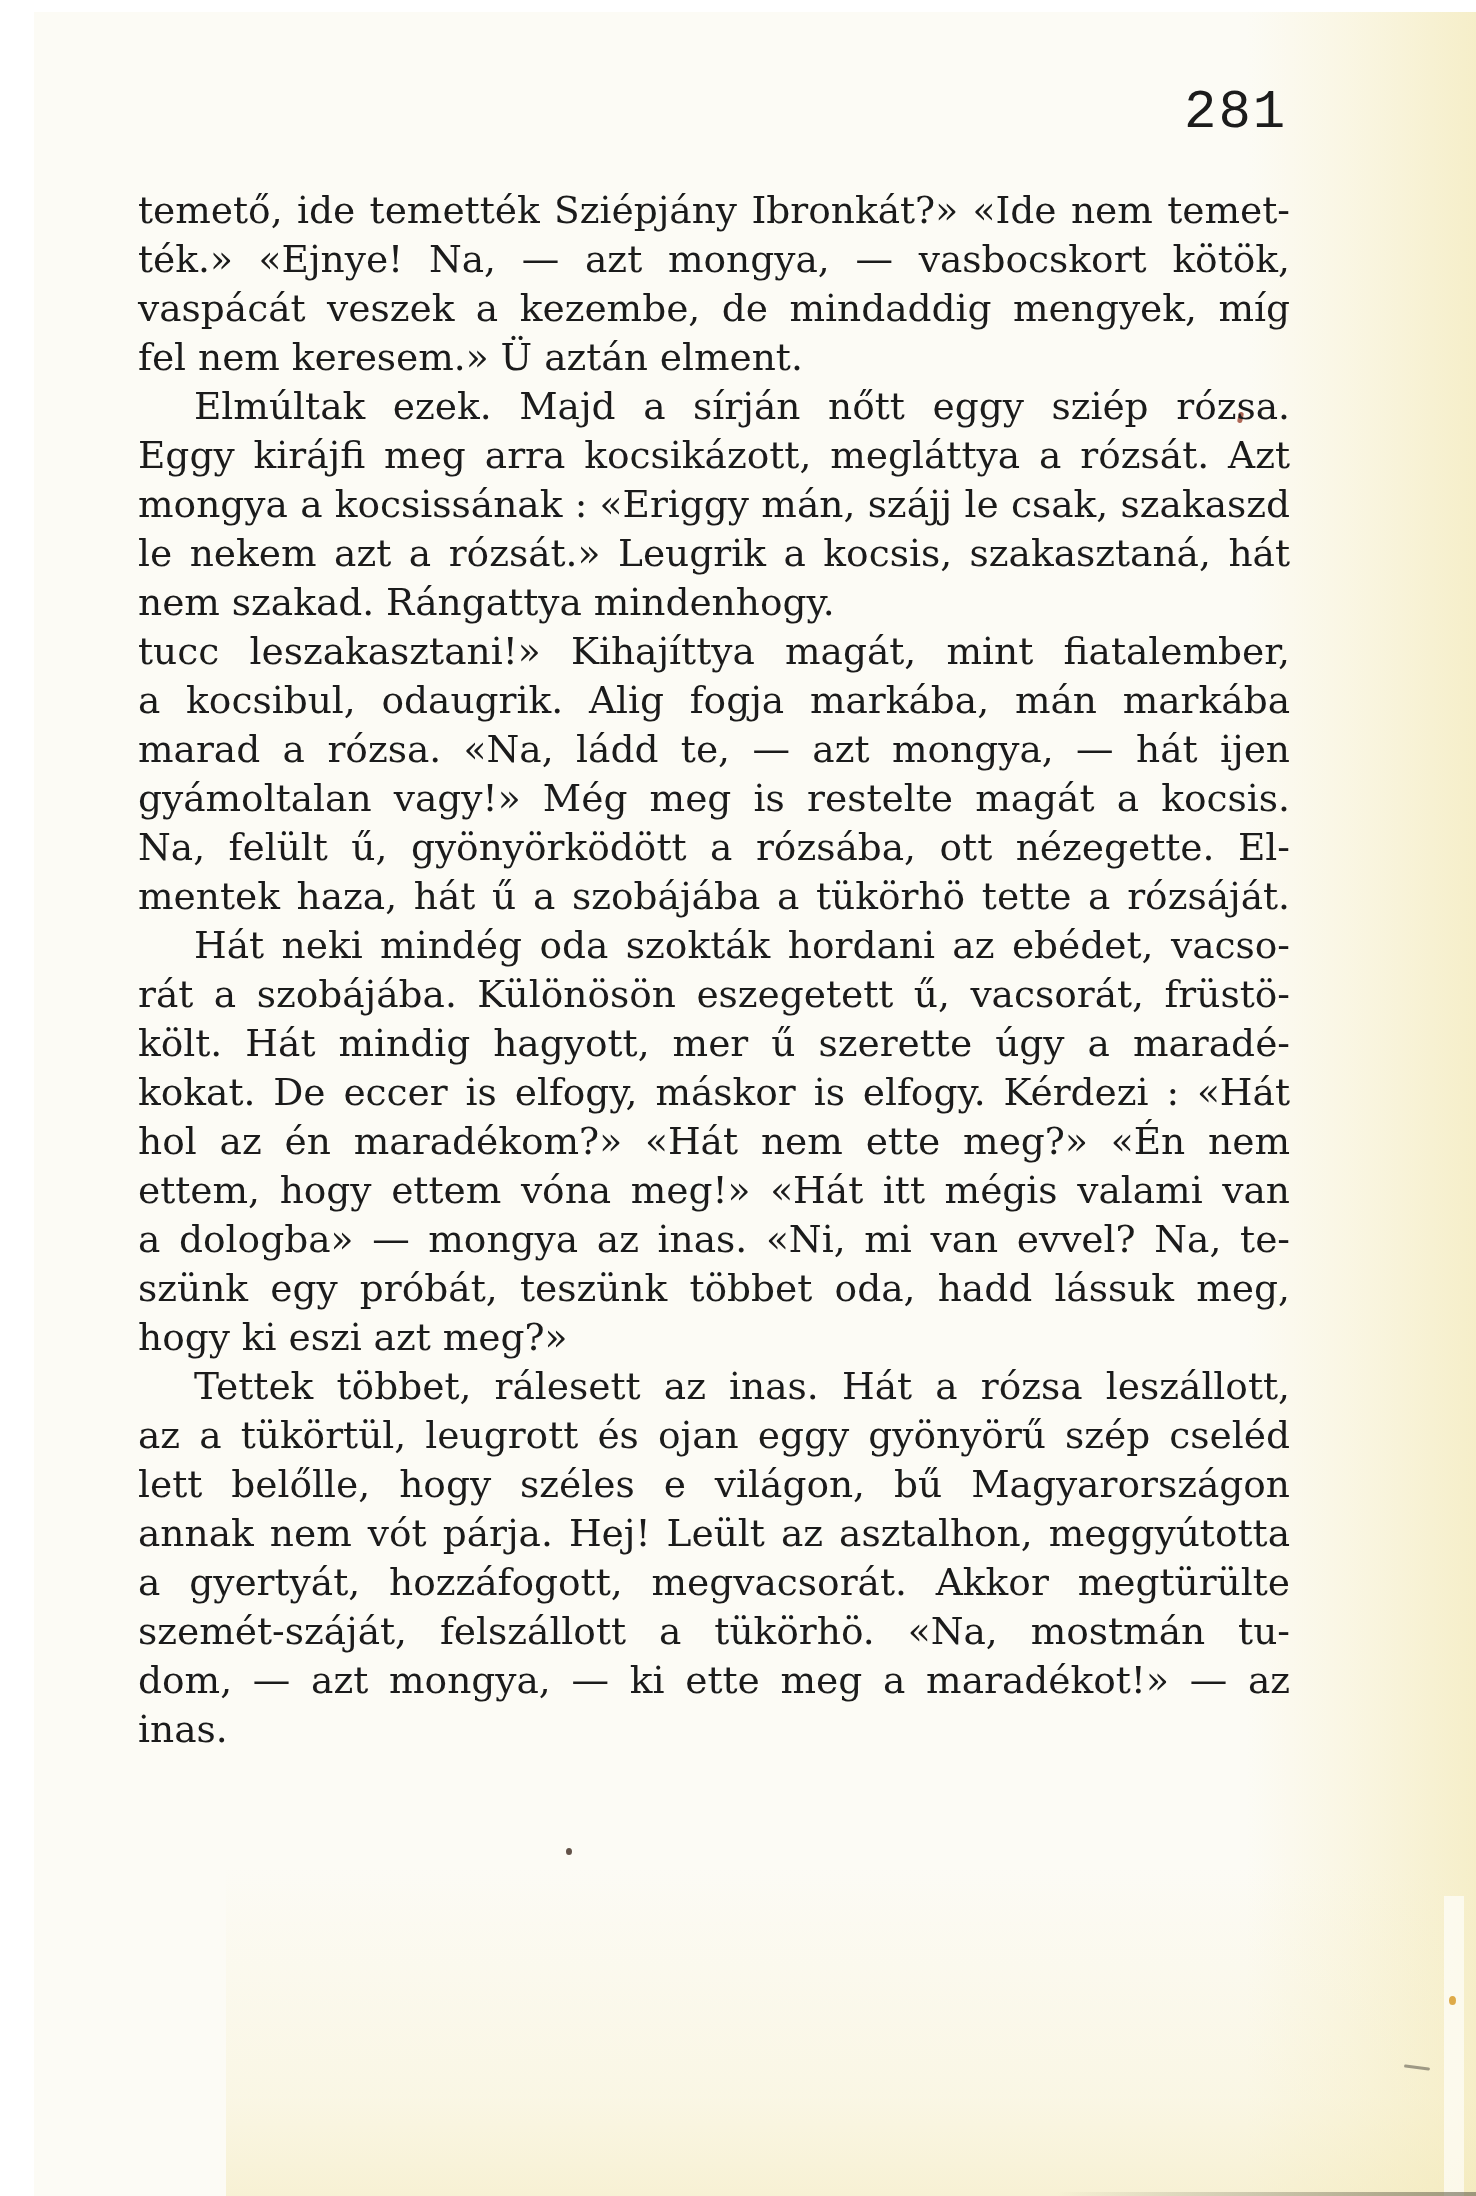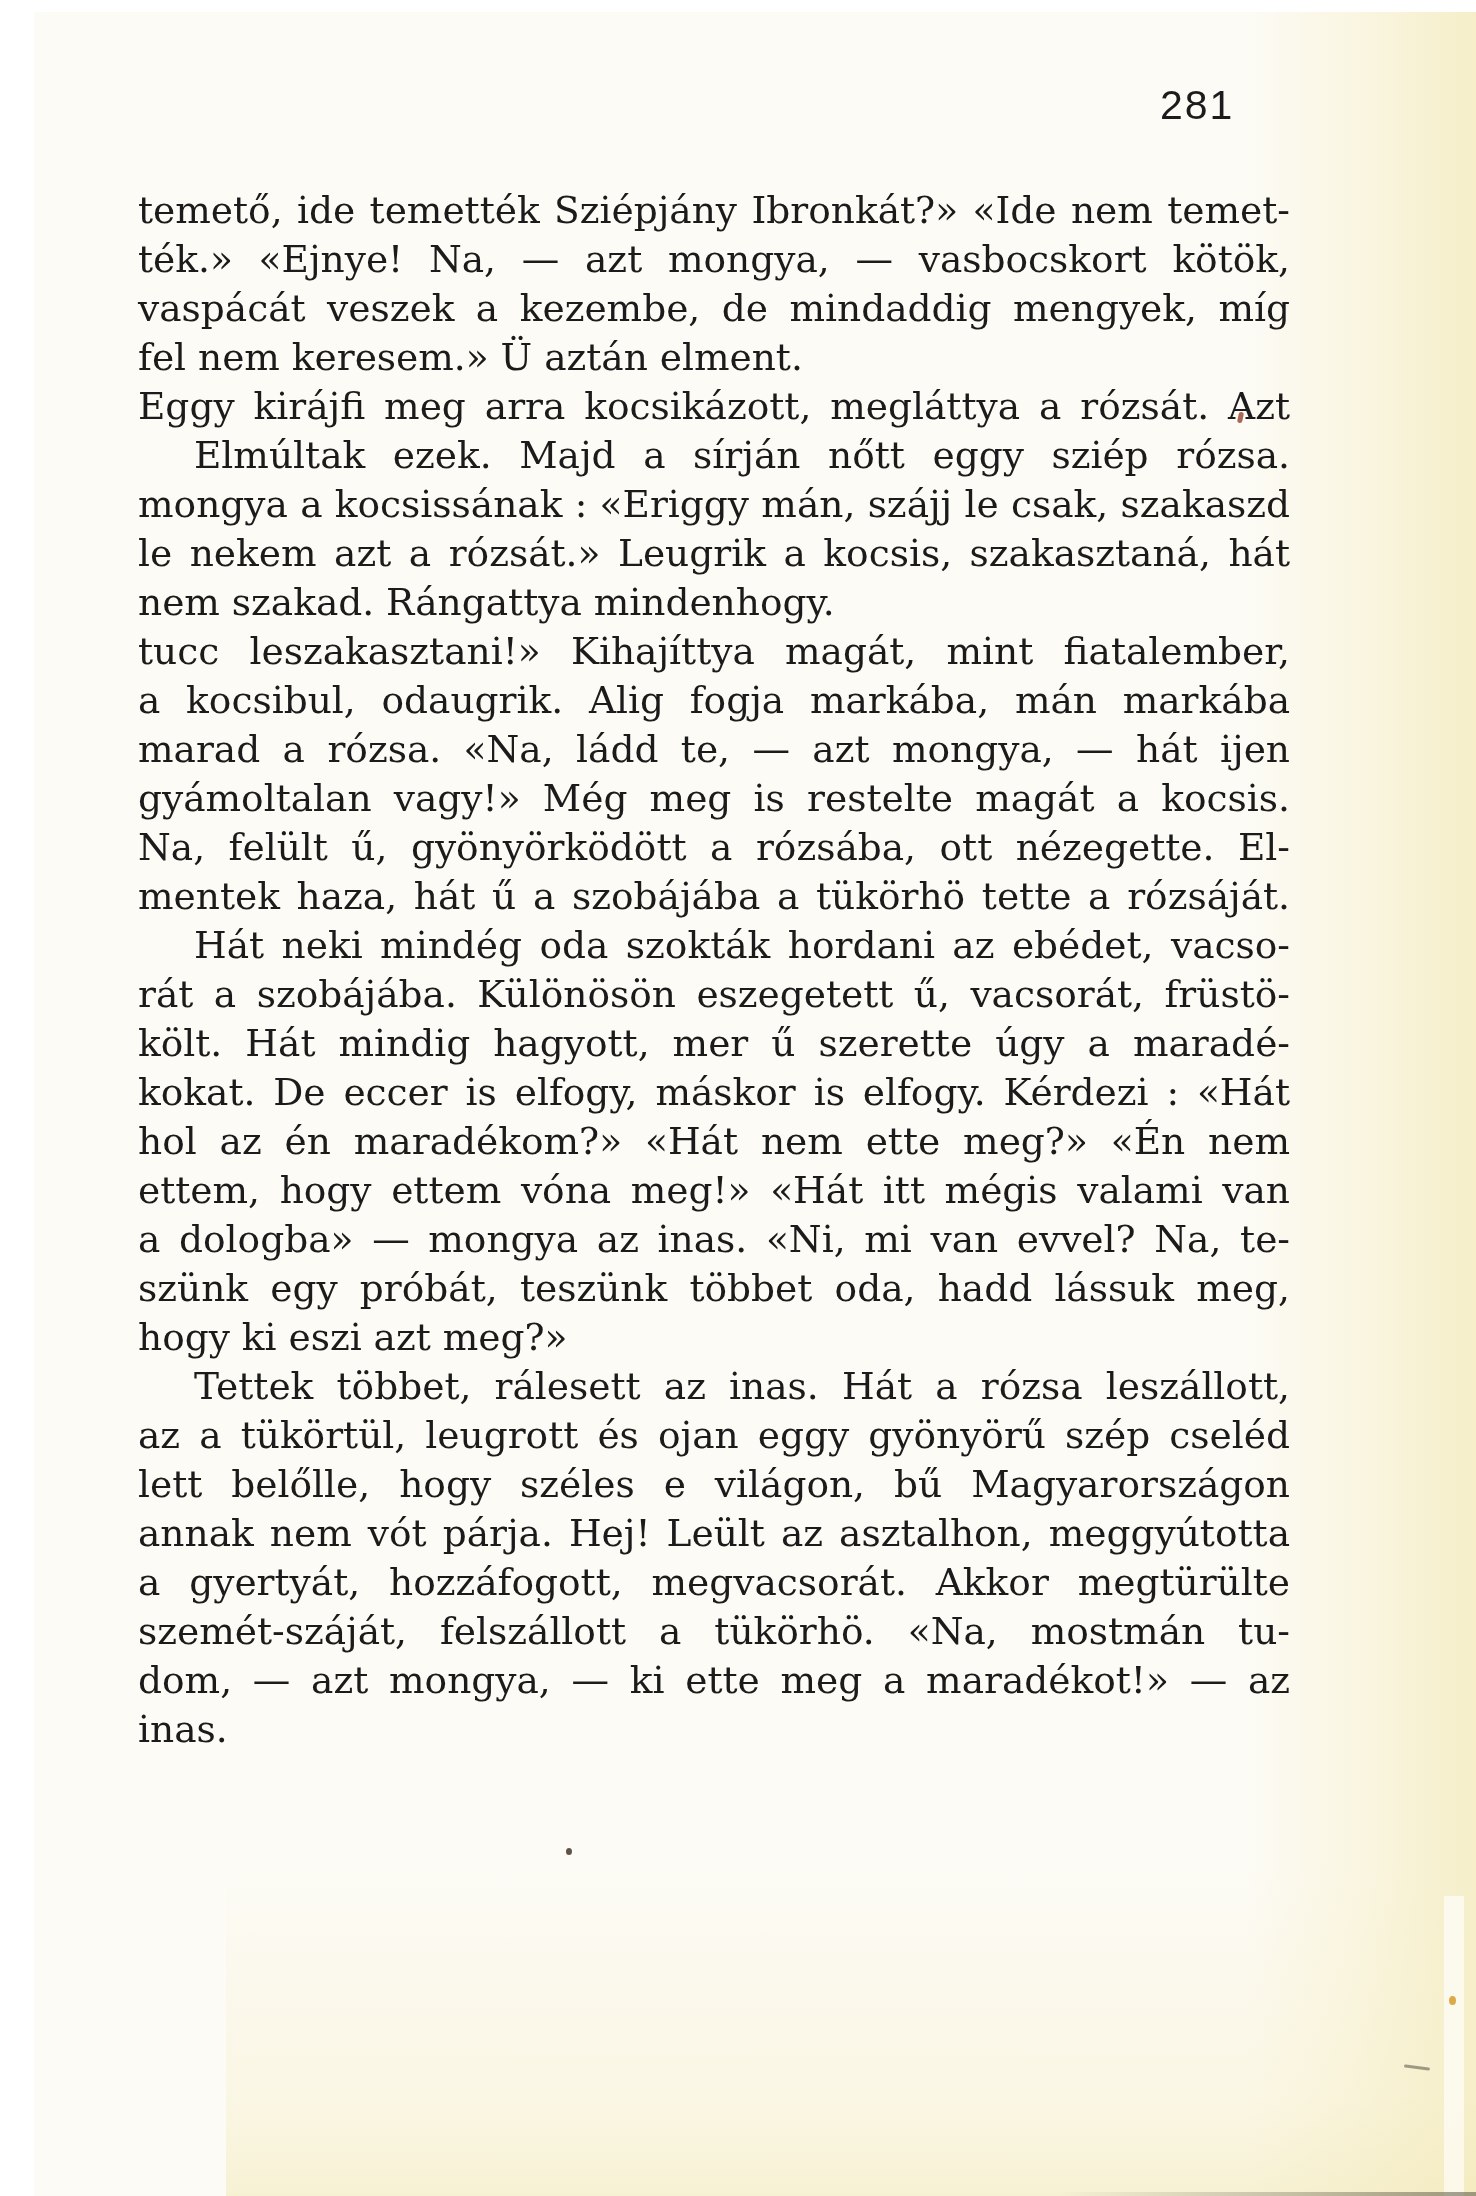--- a/index.html
+++ b/index.html
@@ -59,24 +59,24 @@
   }
   
   .speck { position: absolute; border-radius: 50%; }
   .speck-a { left: 1238px; top: 412px; width: 5px; height: 11px; background: rgba(140,40,20,0.7); border-radius: 3px; transform: rotate(12deg); }
   .speck-b { left: 1449px; top: 1996px; width: 7px; height: 9px; background: rgba(214,150,30,0.8); }
   .speck-c { left: 566px; top: 1848px; width: 6px; height: 7px; background: rgba(60,40,30,0.8); }
   .speck-d { left: 1404px; top: 2066px; width: 26px; height: 3px; background: rgba(70,65,55,0.5); border-radius: 2px; transform: rotate(7deg); }
 
   .page-number {
     position: absolute;
-    left: 1160px;
+    left: 1184px;
     top: 82px;
-    font-family: Liberation Sans, sans-serif;
-    font-size: 41px;
+    font-family: Liberation Mono, monospace;
+    font-size: 54px;
     color: #1c1c1c;
     letter-spacing: 2px;
   }
   .text-block {
     position: absolute;
     left: 138px;
     top: 186px;
     width: 1152px;
     font-family: "DejaVu Serif", "Liberation Serif", serif;
     font-size: 37.5px;
@@ -111,22 +111,22 @@
   <div class="speck speck-c"></div>
   <div class="speck speck-d"></div>
 
   <div class="page-number">281</div>
 
   <div class="text-block">
       <div class="line">temető, ide temették Sziépjány Ibronkát?» «Ide nem temet-</div>
       <div class="line">ték.» «Ejnye! Na, — azt mongya, — vasbocskort kötök,</div>
       <div class="line">vaspácát veszek a kezembe, de mindaddig mengyek, míg</div>
       <div class="line no-j">fel nem keresem.» Ü aztán elment.</div>
+      <div class="line indent">Elmúltak ezek. Majd a sírján nőtt eggy sziép rózsa.</div>
       <div class="line">Eggy kirájfi meg arra kocsikázott, megláttya a rózsát. Azt</div>
-      <div class="line indent">Elmúltak ezek. Majd a sírján nőtt eggy sziép rózsa.</div>
       <div class="line">mongya a kocsissának : «Eriggy mán, szájj le csak, szakaszd</div>
       <div class="line">le nekem azt a rózsát.» Leugrik a kocsis, szakasztaná, hát</div>
       <div class="line no-j">nem szakad. Rángattya mindenhogy.</div>
       <div class="line">tucc leszakasztani!» Kihajíttya magát, mint fiatalember,</div>
       <div class="line">a kocsibul, odaugrik. Alig fogja markába, mán markába</div>
       <div class="line">marad a rózsa. «Na, ládd te, — azt mongya, — hát ijen</div>
       <div class="line">gyámoltalan vagy!» Még meg is restelte magát a kocsis.</div>
       <div class="line">Na, felült ű, gyönyörködött a rózsába, ott nézegette. El-</div>
       <div class="line">mentek haza, hát ű a szobájába a tükörhö tette a rózsáját.</div>
       <div class="line indent">Hát neki mindég oda szokták hordani az ebédet, vacso-</div>

